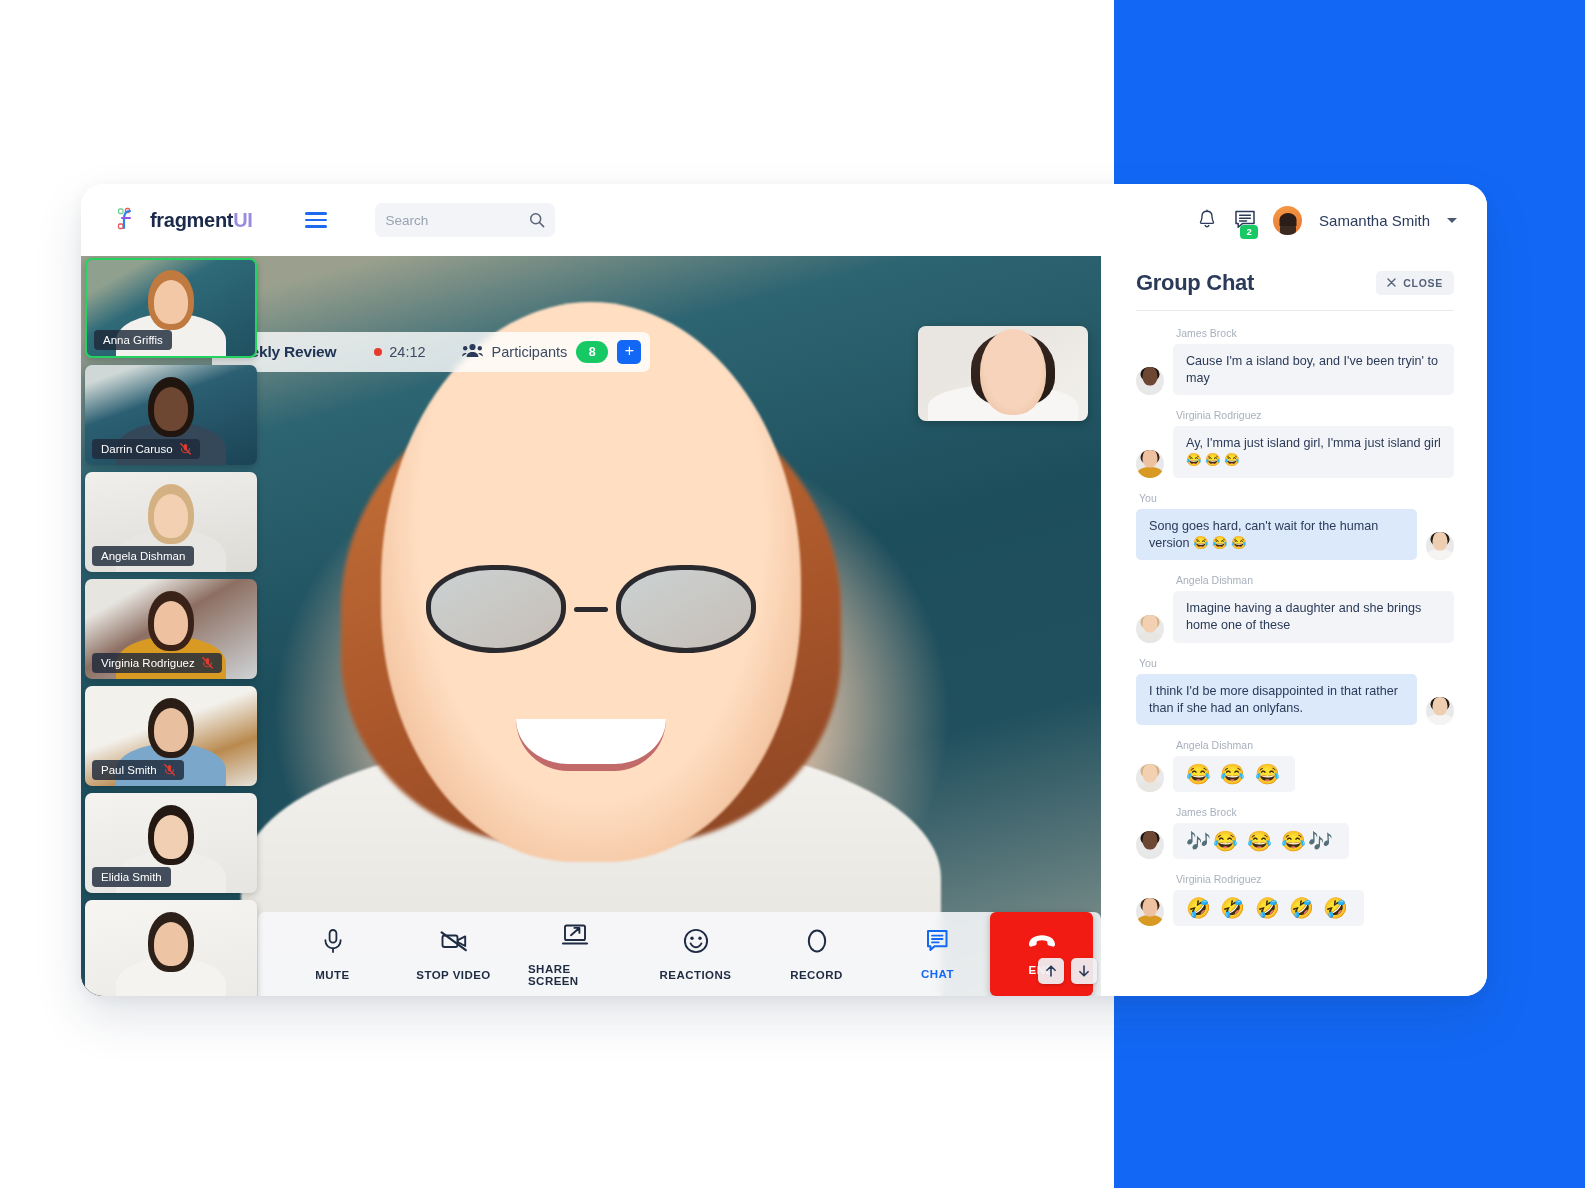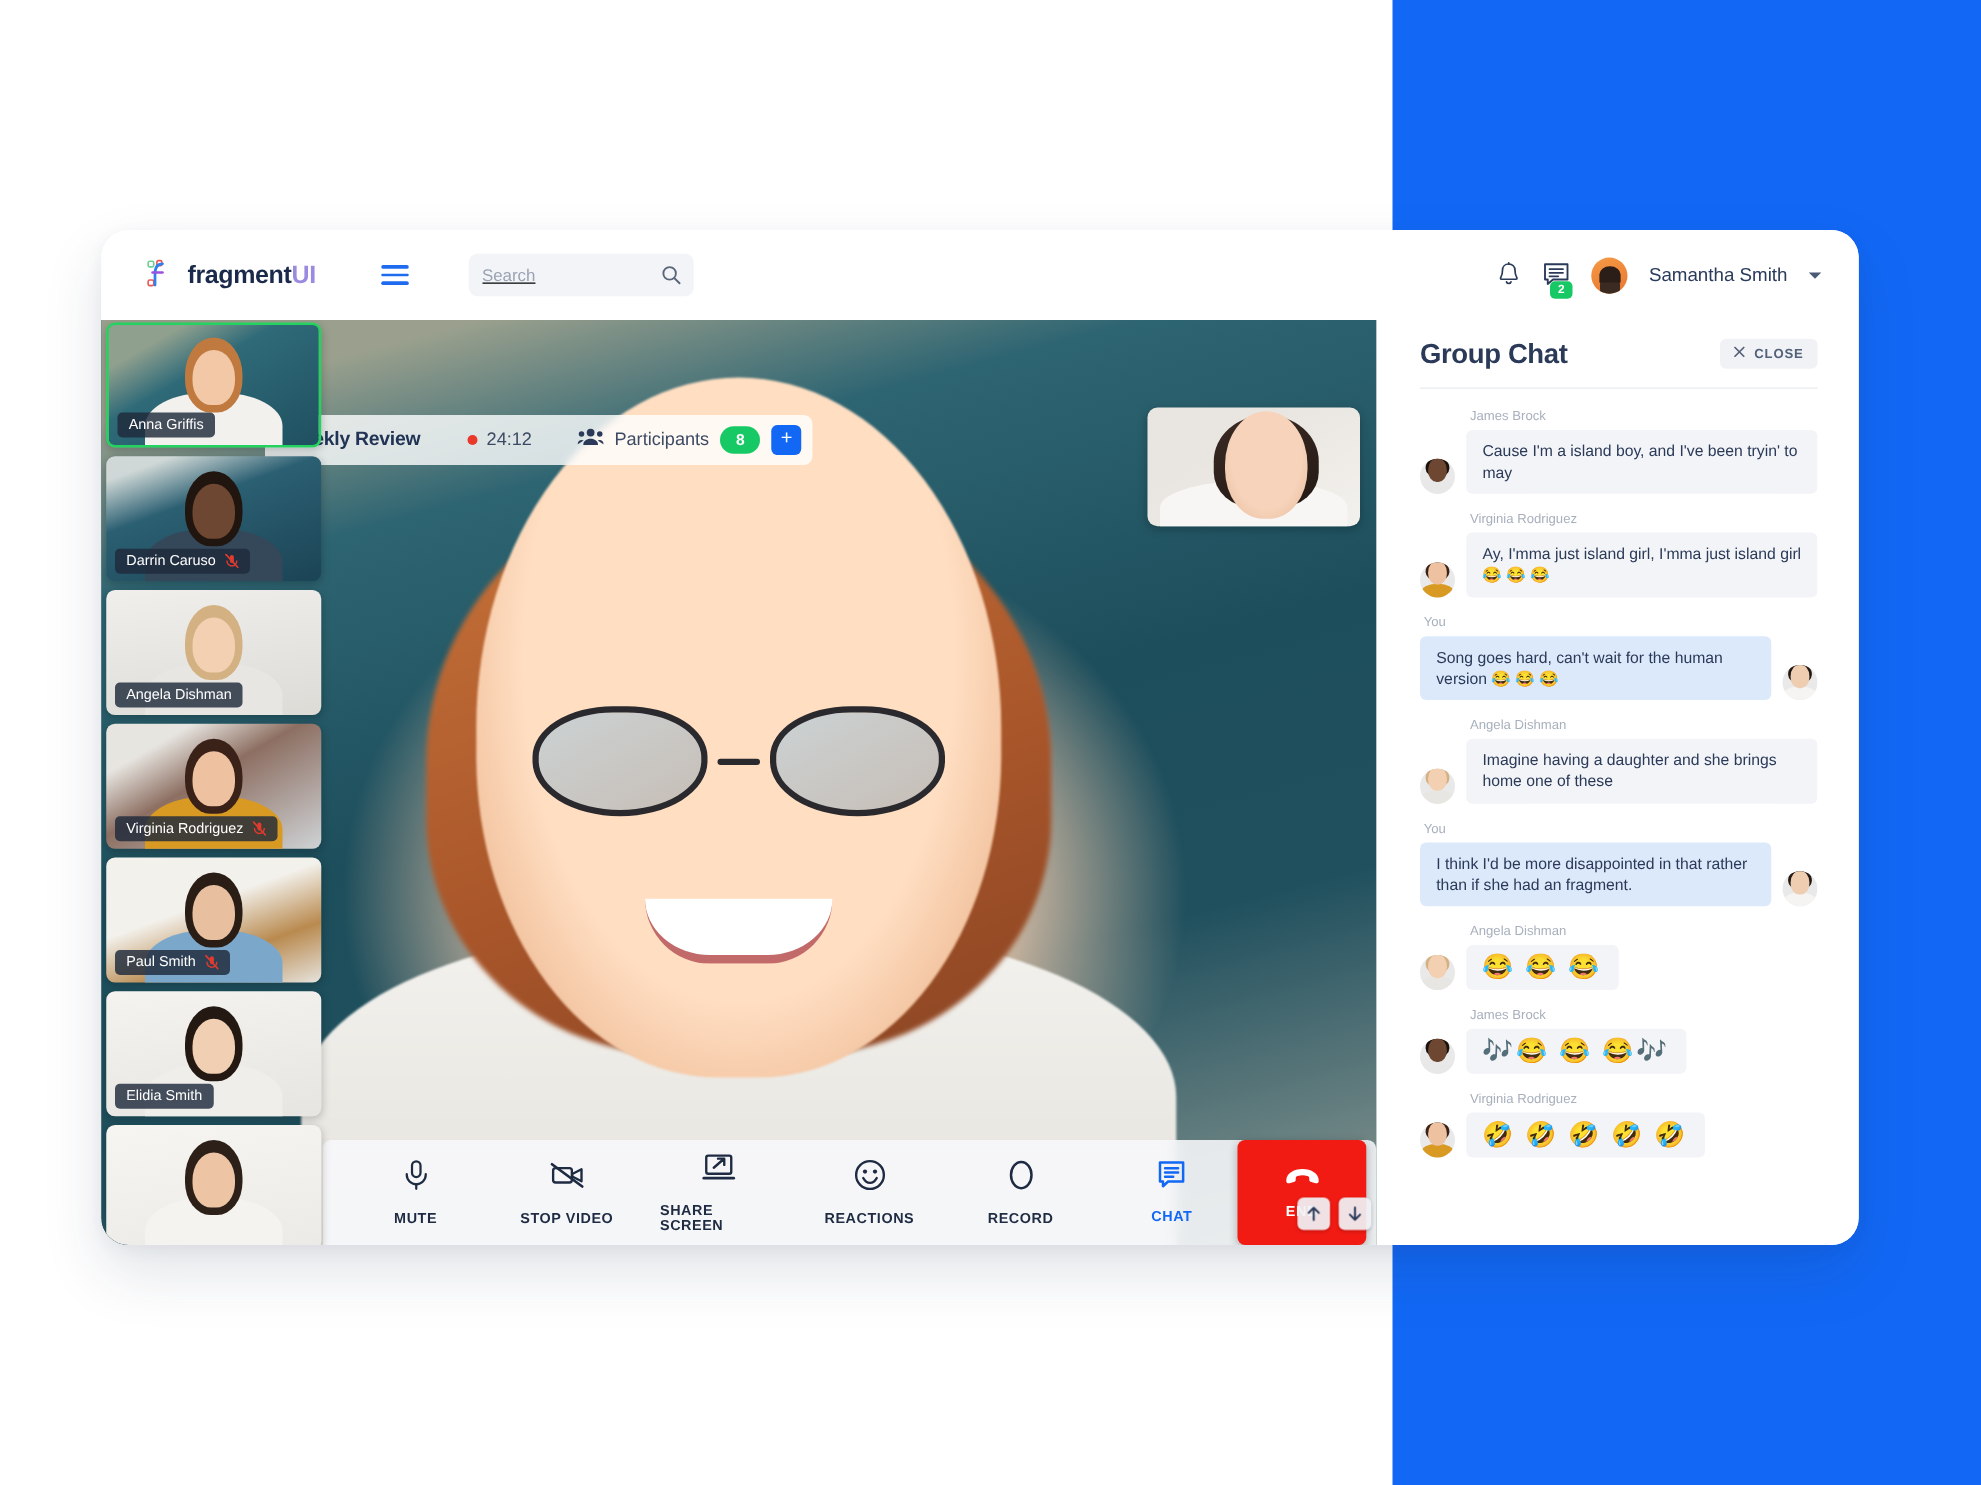--- a/index.html
+++ b/index.html
@@ -45,21 +45,20 @@
     display:flex; flex-direction:column; justify-content:space-between; cursor:pointer;
   }
   .hamburger span { display:block; height:2.6px; border-radius:2px; background:#1f6bf0; }
 
   .search-box {
     margin-left: 48px;
     width: 180px; height: 34px;
     background: #f2f4f8; border-radius: 7px;
     display:flex; align-items:center; padding: 0 11px;
     position: relative;
-    text-decoration: underline;
   }
   .search-box input {
     border: none; outline: none; background: transparent;
     font-family: inherit; font-size: 13.5px; color:#4a5568; width: 100%;
   }
   .search-box input::placeholder { color:#9aa3b2; }
   .search-ic { position:absolute; right: 10px; top:9px; }
 
   .topbar-right { margin-left:auto; display:flex; align-items:center; gap: 17px; }
   .bell-btn { position:relative; cursor:pointer; width:20px; height:22px; }
@@ -618,21 +617,21 @@
               </div>
             </div>
             <div class="msg me">
               <div class="msg-av">
                 <div class="av-body" style="background:#f5f4f2"></div>
                 <div class="av-face" style="background:#241a14;width:19px;height:15px;top:24%"></div>
                 <div class="av-face" style="background:#efcdb0"></div>
               </div>
               <div class="msg-col">
                 <span class="msg-author">You</span>
-                <div class="bubble">I think I'd be more disappointed in that rather than if she had an fragment.</div>
+                <div class="bubble">I think I'd be more disappointed in that rather than if she had an onlyfans.</div>
               </div>
             </div>
             <div class="msg">
               <div class="msg-av">
                 <div class="av-body" style="background:#e7e6e2"></div>
                 <div class="av-face" style="background:#d4b183;width:19px;height:15px;top:24%"></div>
                 <div class="av-face" style="background:#f3d0b2"></div>
               </div>
               <div class="msg-col">
                 <span class="msg-author">Angela Dishman</span>

